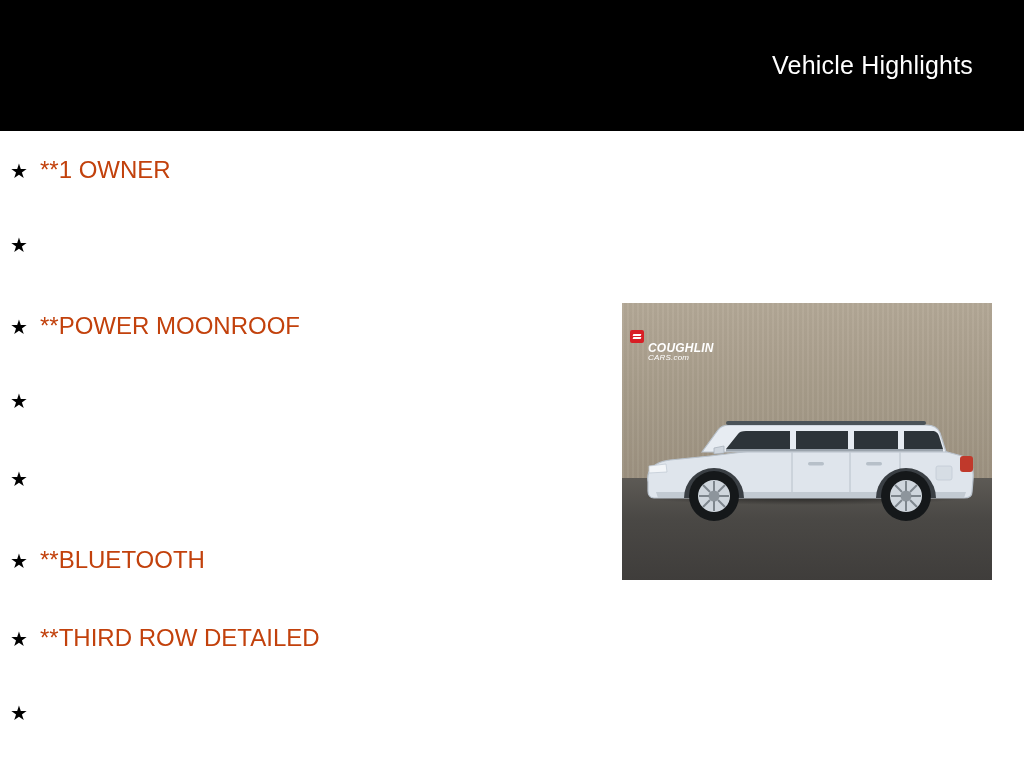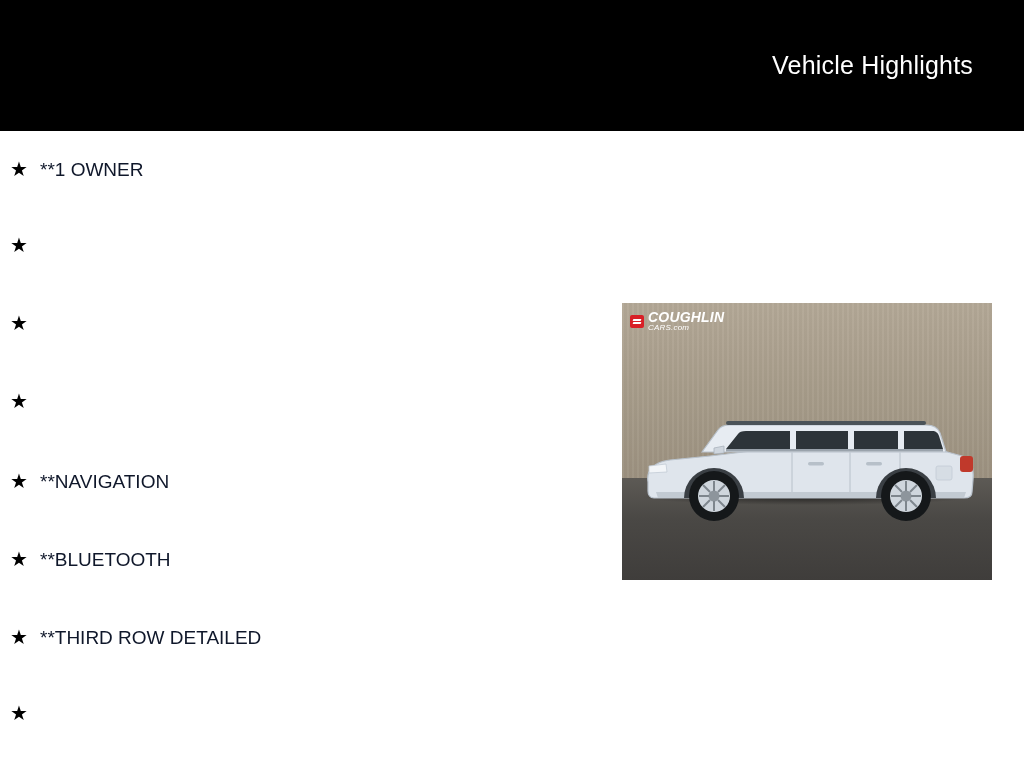--- a/index.html
+++ b/index.html
@@ -51,22 +51,22 @@
   }
   .star-icon {
     flex: 0 0 auto;
     width: 30px;
     color: #000000;
     font-size: 20px;
     line-height: 20px;
     text-align: left;
   }
   .highlight-text {
-    color: #0f172a;
-    font-size: 19px;
+    color: #c2410c;
+    font-size: 24px;
     line-height: 26px;
     white-space: nowrap;
   }
   
   .photo-frame {
     position: absolute;
     left: 622px;
     top: 303px;
     width: 370px;
     height: 277px;
@@ -136,24 +136,25 @@
     background: #ffffff;
     transform: skewX(-20deg);
   }
   .badge-text {
     display: flex;
     flex-direction: column;
     line-height: 1;
   }
   .badge-line1 {
     color: #ffffff;
-    font-size: 14px;
+    font-size: 12px;
     font-weight: bold;
     font-style: italic;
     letter-spacing: 0.2px;
+    margin-top: 32px;
   }
   .badge-line2 {
     color: #ffffff;
     font-size: 8px;
     font-weight: normal;
     font-style: italic;
     letter-spacing: 0.2px;
   }
   
   .suv {
@@ -177,27 +178,27 @@
   <ul class="highlights">
     <li class="highlight-item">
       <span class="star-icon">★</span>
       <span class="highlight-text">**1 OWNER</span>
     </li>
     <li class="highlight-item">
       <span class="star-icon">★</span>
     </li>
     <li class="highlight-item">
       <span class="star-icon">★</span>
-    </li>
-    <li class="highlight-item">
-      <span class="star-icon">★</span>
-    </li>
-    <li class="highlight-item">
-      <span class="star-icon">★</span>
-      <span class="highlight-text">**NAVIGATION</span>
+      <span class="highlight-text">**POWER MOONROOF</span>
+    </li>
+    <li class="highlight-item">
+      <span class="star-icon">★</span>
+    </li>
+    <li class="highlight-item">
+      <span class="star-icon">★</span>
     </li>
     <li class="highlight-item">
       <span class="star-icon">★</span>
       <span class="highlight-text">**BLUETOOTH</span>
     </li>
     <li class="highlight-item">
       <span class="star-icon">★</span>
       <span class="highlight-text">**THIRD ROW DETAILED</span>
     </li>
     <li class="highlight-item">

